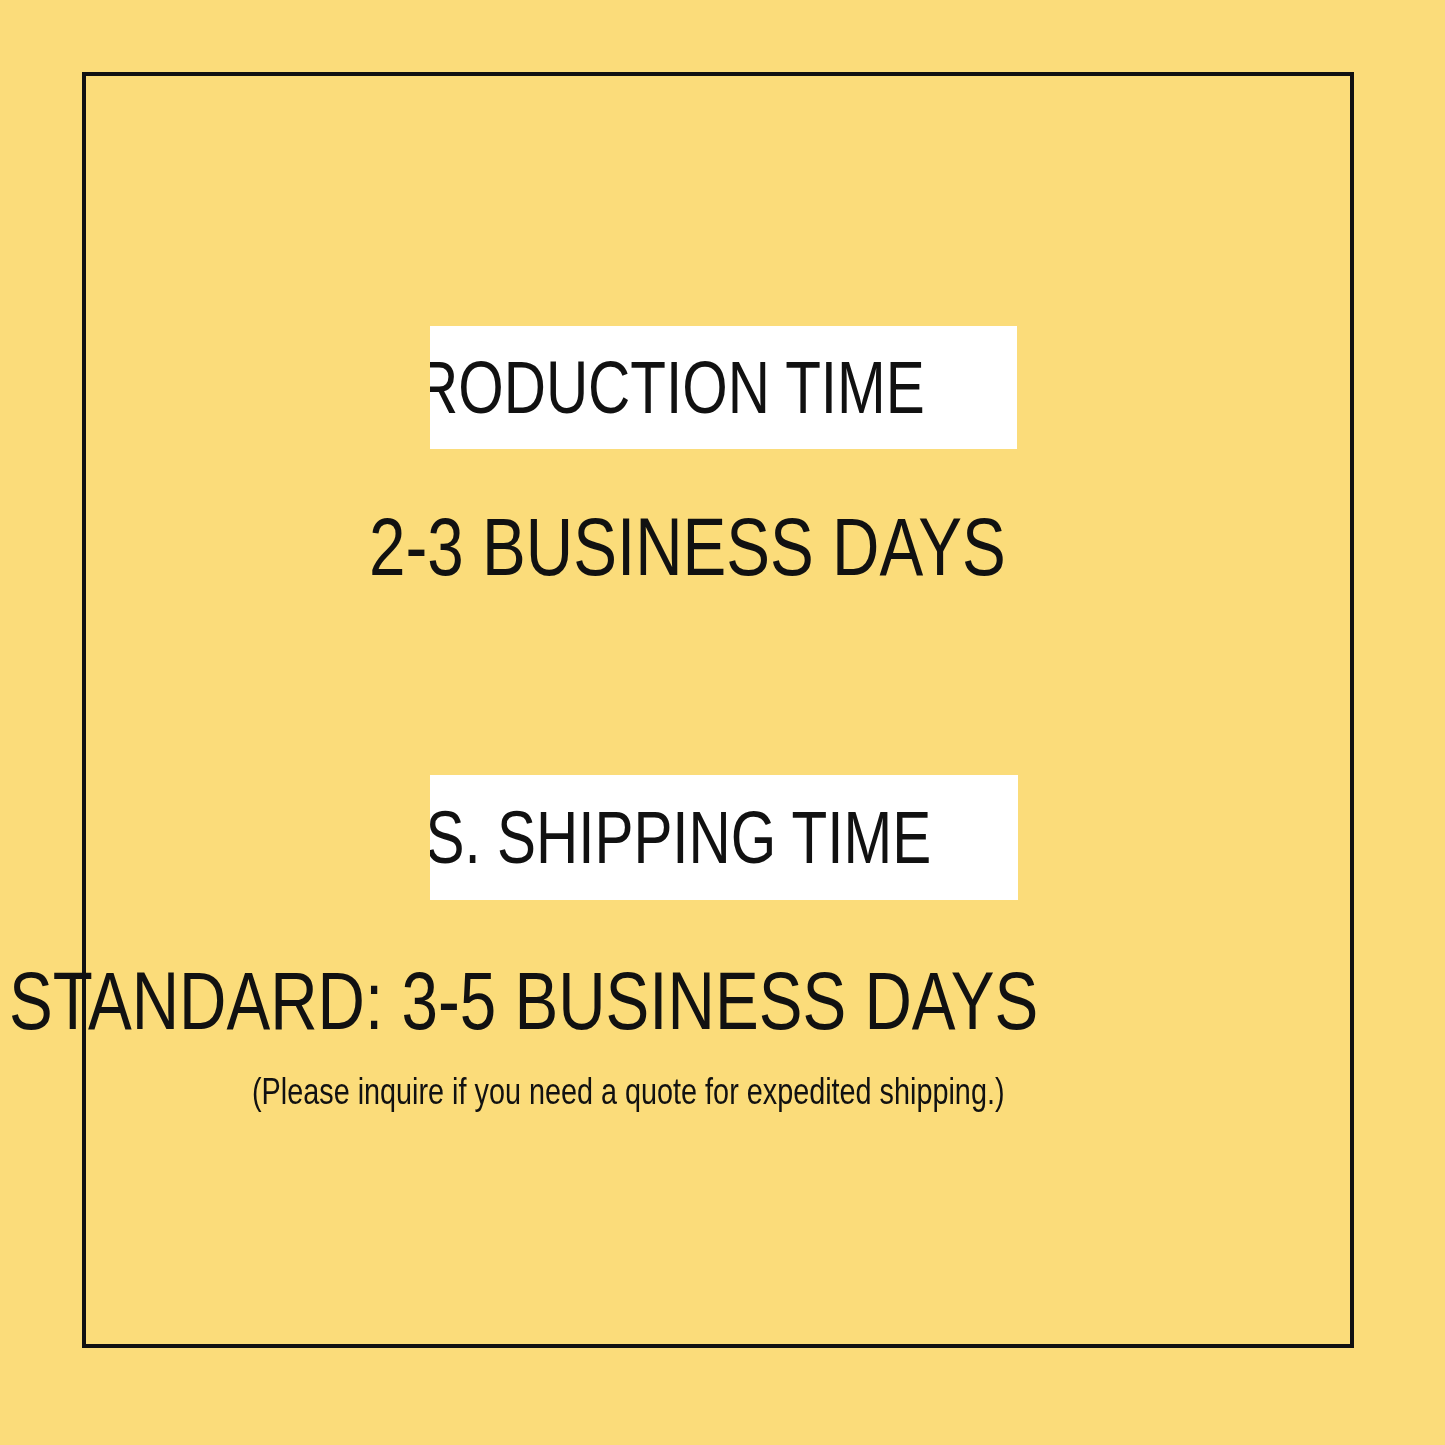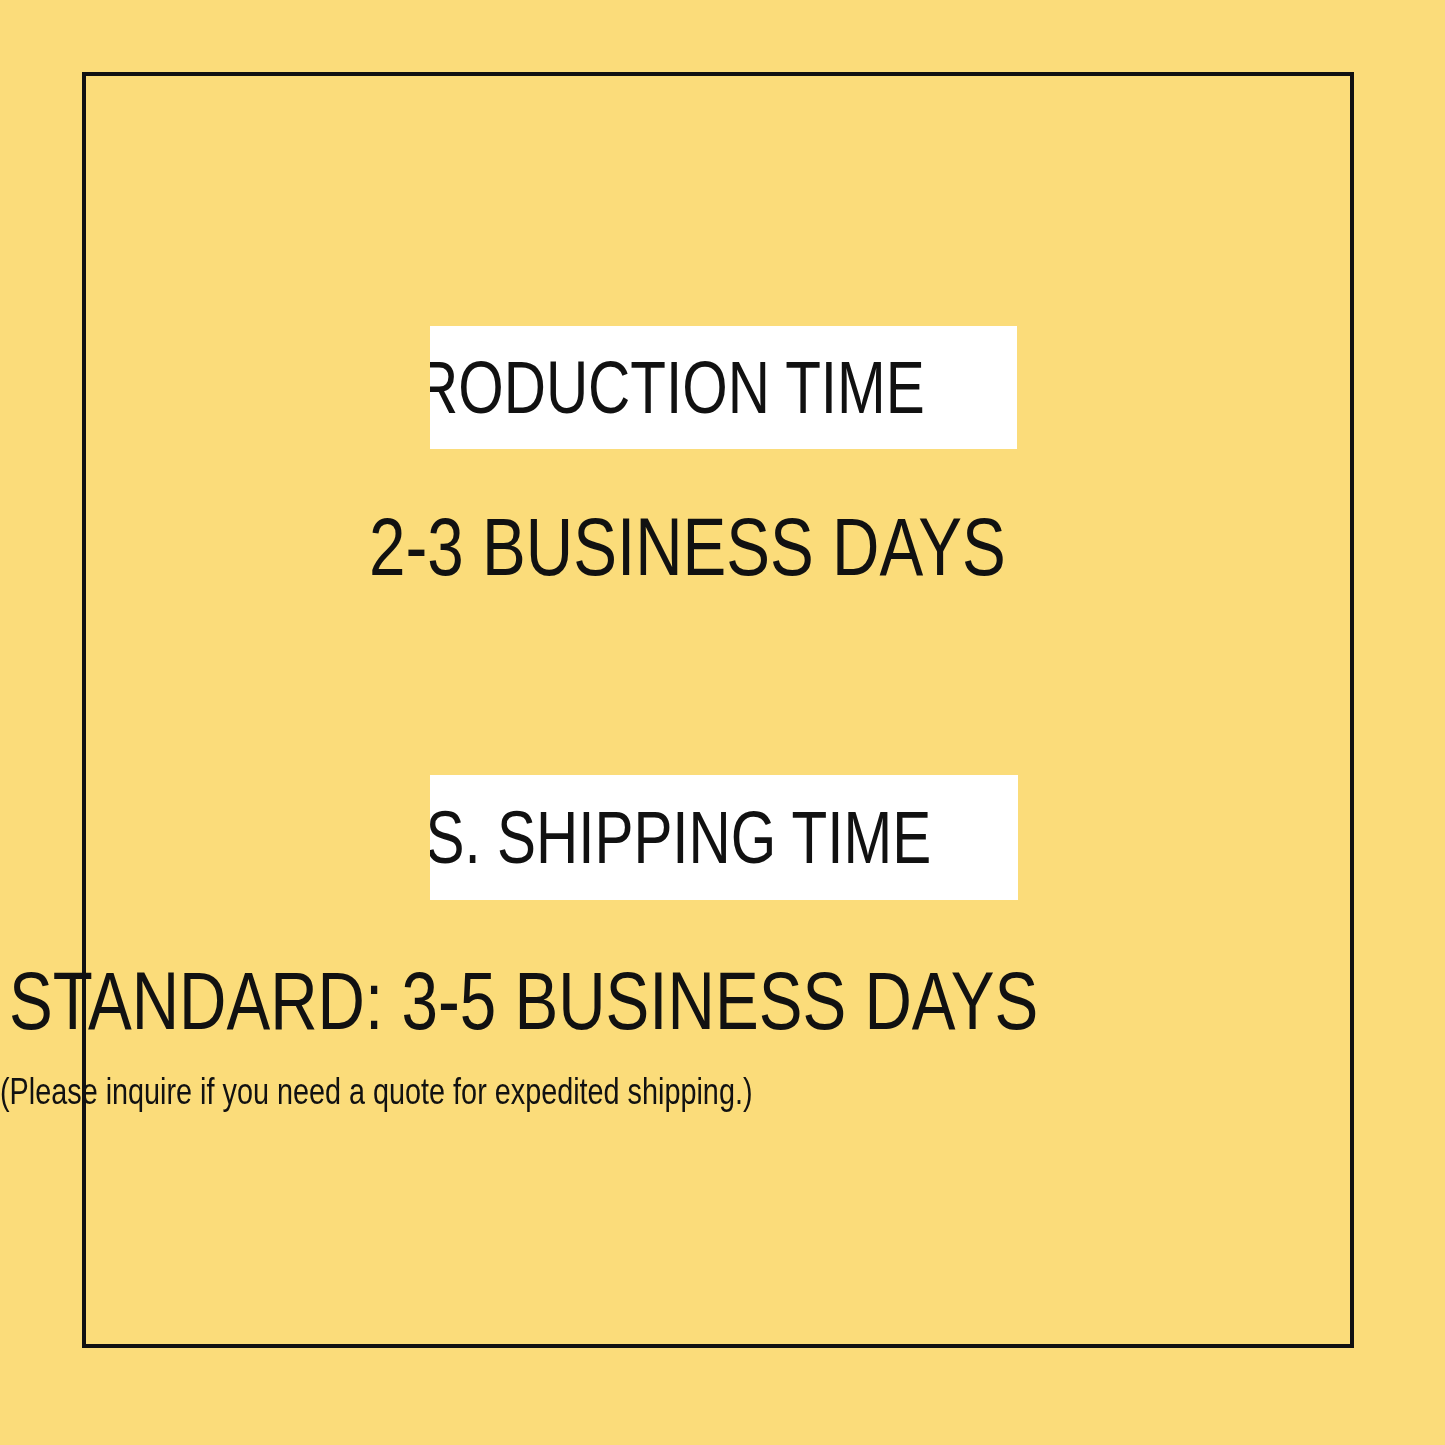--- a/index.html
+++ b/index.html
@@ -103,21 +103,21 @@
     display: inline-block;
     transform: scaleX(0.80);
   }
 
   
   #shipping-note {
     position: absolute;
     left: 0px;
     top: 1071px;
     width: 1445px;
-    text-align: left;
+    text-align: center;
     font-size: 36px;
     color: #141414;
   }
 
   #shipping-note .cond {
     display: inline-block;
     transform: scaleX(0.80);
   }
 </style>
 </head>

